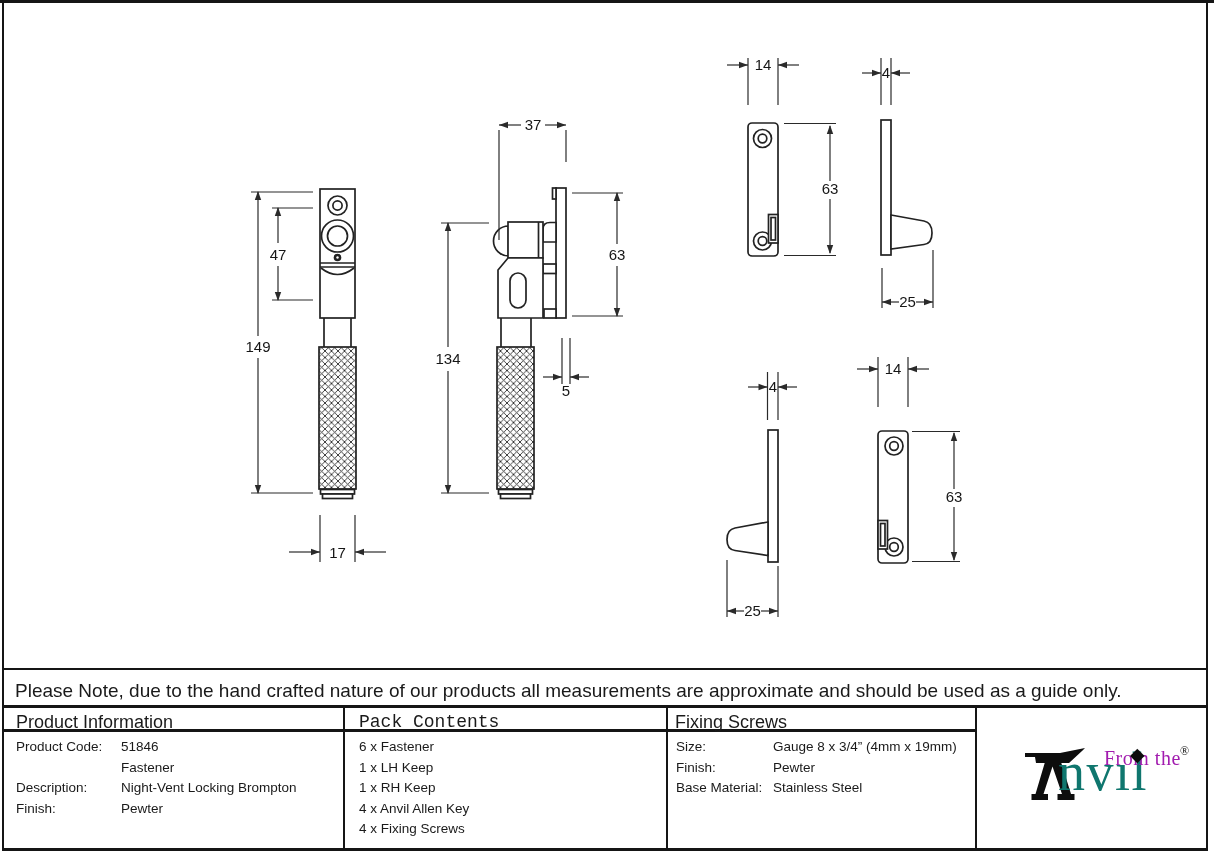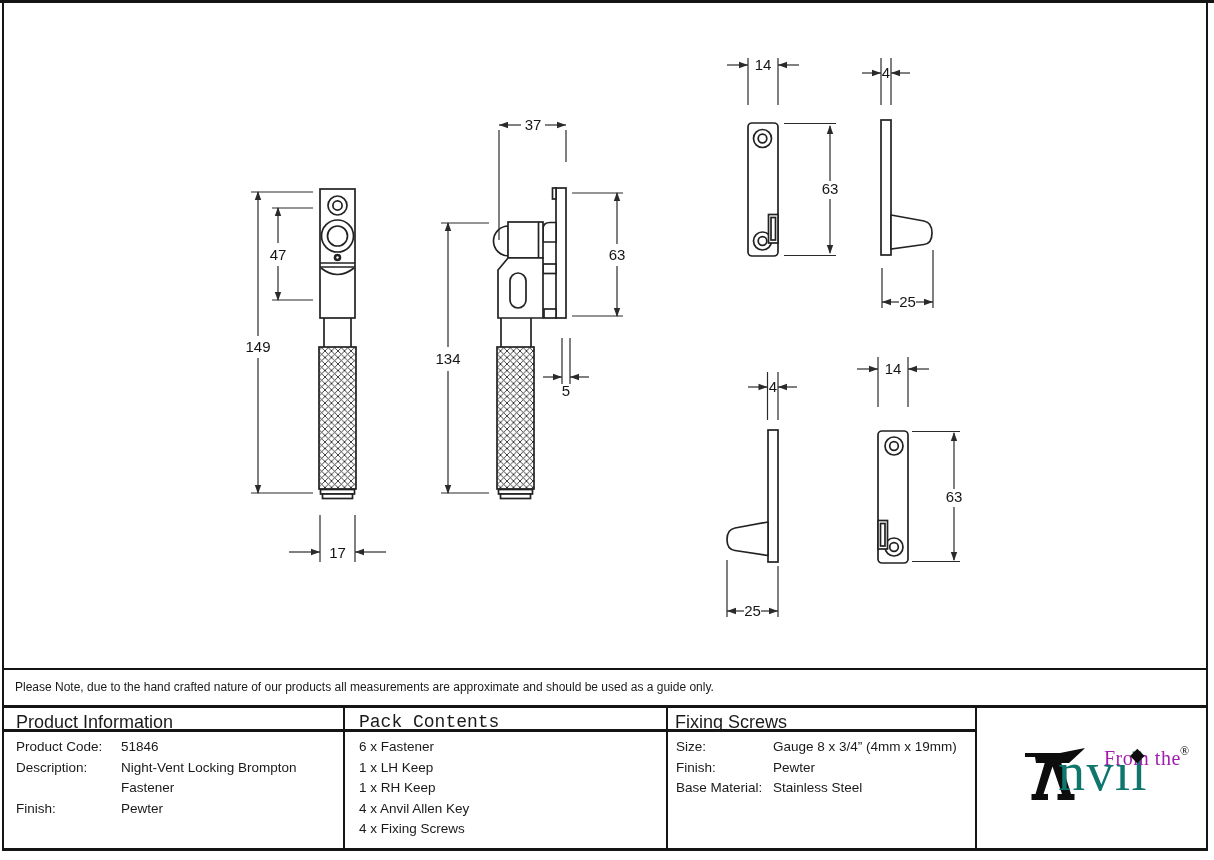--- a/index.html
+++ b/index.html
@@ -12,21 +12,21 @@
   .part rect,.part circle,.part path{fill:#ffffff;stroke:#222;stroke-width:1.7;}
   .part line{stroke:#222;stroke-width:1.7;}
   .part .knurl{fill:url(#knurl);}
   .part .solid{fill:#222;stroke:none;}
   .part .wdot{fill:#fff;stroke:none;}
   
   .dim line{stroke:#2a2a2a;stroke-width:1.2;}
   .dim polygon{fill:#2a2a2a;stroke:none;}
   .dimtxt{font:15px "Liberation Sans",sans-serif;fill:#161616;text-anchor:middle;}
   
-  .note{position:absolute;font-size:12px;}
+  .note{position:absolute;font-size:19px;}
   .hdr{position:absolute;font-size:18px;}
   .colblock{position:absolute;font-size:13.5px;line-height:20.5px;white-space:nowrap;}
   .lbl{display:inline-block;}
   .w105{width:105px;}
   .w97{width:97px;}
   
   .logo{position:absolute;left:1024px;top:742px;width:176px;height:60px;font-family:"Liberation Serif",serif;}
   .logo .anvilA{position:absolute;left:0;top:4px;}
   .logo .word{position:absolute;left:34px;top:-6px;font-size:54px;line-height:72px;letter-spacing:1.5px;color:#0f766e;text-align:center;}
   .logo .tagline{position:absolute;left:80px;top:5px;font-size:20px;color:#a21caf;letter-spacing:0.5px;}
@@ -261,22 +261,22 @@
   <div class="bline" style="left:975px;top:706px;width:2px;height:142px;"></div>
 
   <div class="note" style="left:15px;top:680px;">Please Note, due to the hand crafted nature of our products all measurements are approximate and should be used as a guide only.</div>
 
   <div class="hdr" style="left:16px;top:712px;">Product Information</div>
   <div class="hdr" style="left:359px;top:712px;font-family:Liberation Mono, monospace;">Pack Contents</div>
   <div class="hdr" style="left:675px;top:712px;">Fixing Screws</div>
 
   <div class="colblock" style="left:16px;top:737px;">
     <div><span class="lbl w105">Product Code:</span><span>51846</span></div>
+    <div><span class="lbl w105"></span><span>Fastener</span></div>
     <div><span class="lbl w105">Description:</span><span>Night-Vent Locking Brompton</span></div>
-    <div><span class="lbl w105"></span><span>Fastener</span></div>
     <div><span class="lbl w105">Finish:</span><span>Pewter</span></div>
   </div>
 
   <div class="colblock" style="left:359px;top:737px;">
     <div>6 x Fastener</div>
     <div>1 x LH Keep</div>
     <div>1 x RH Keep</div>
     <div>4 x Anvil Allen Key</div>
     <div>4 x Fixing Screws</div>
   </div>

